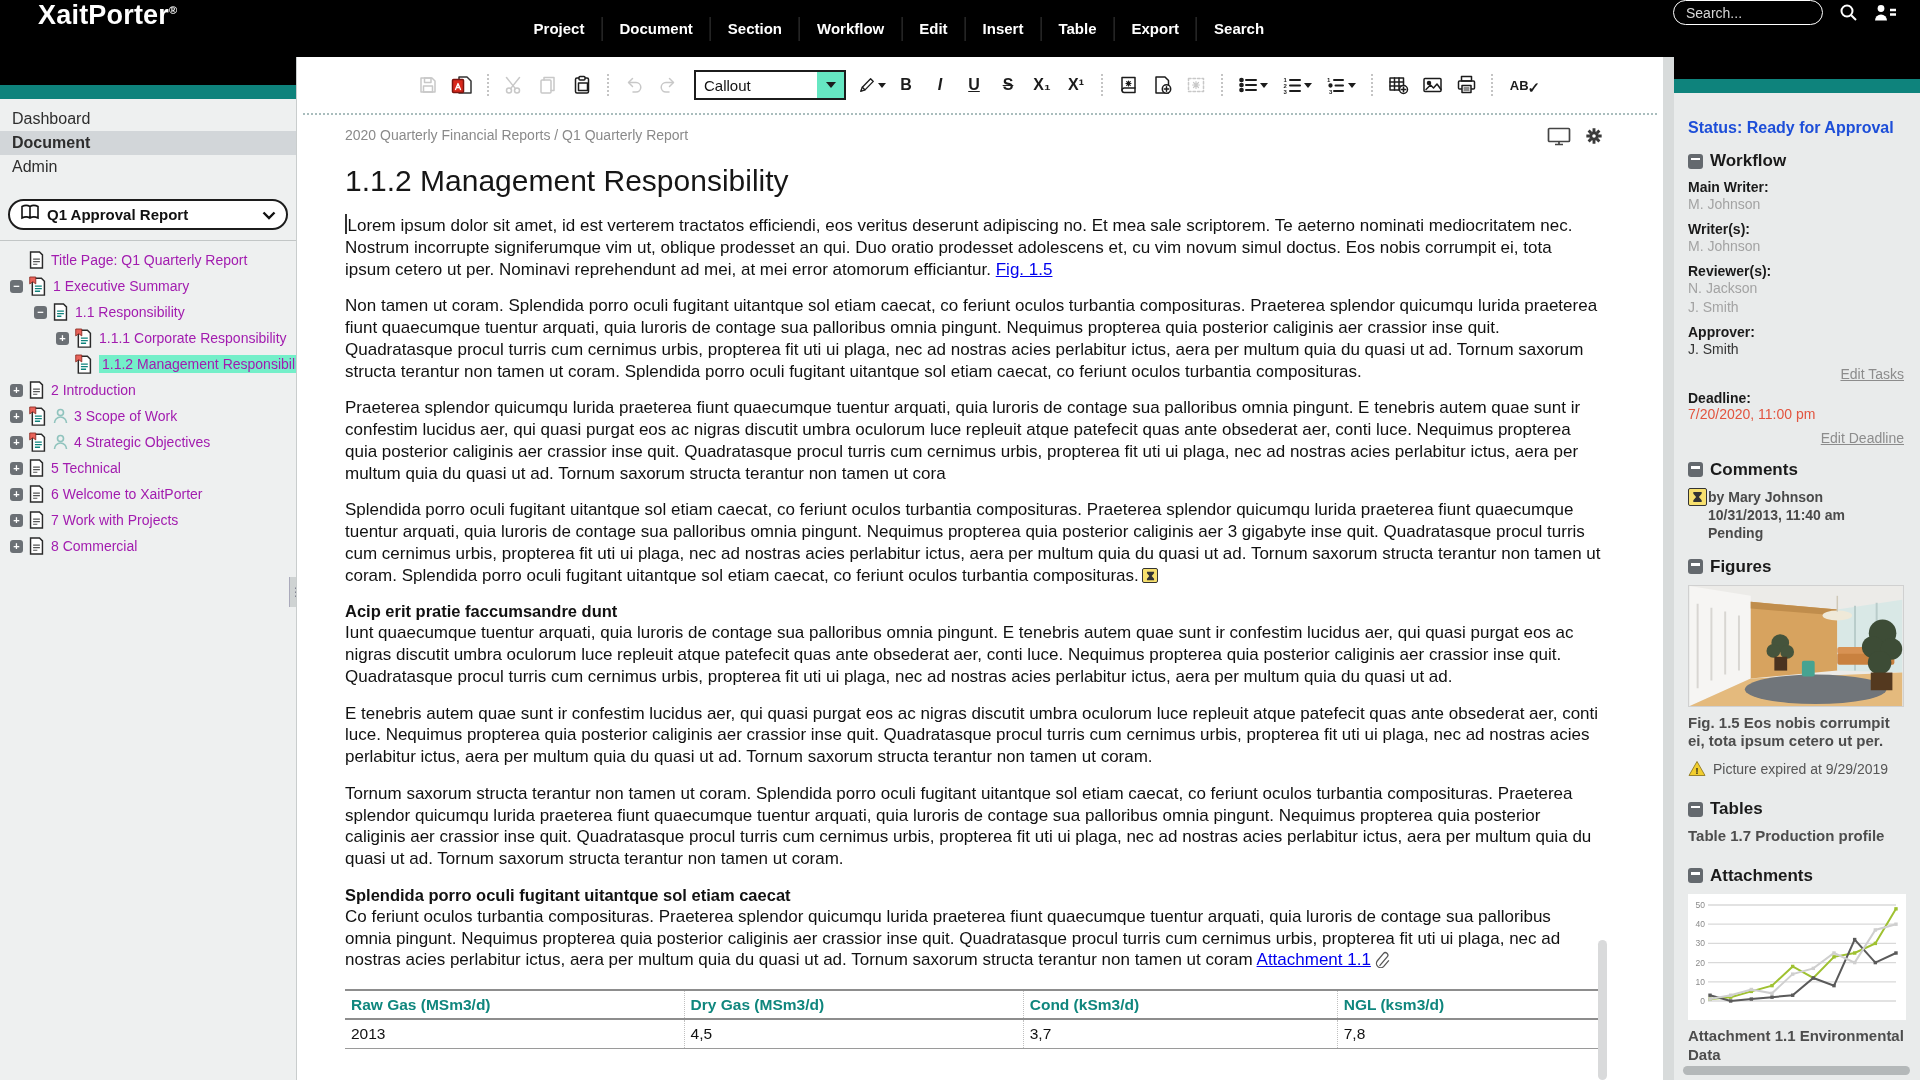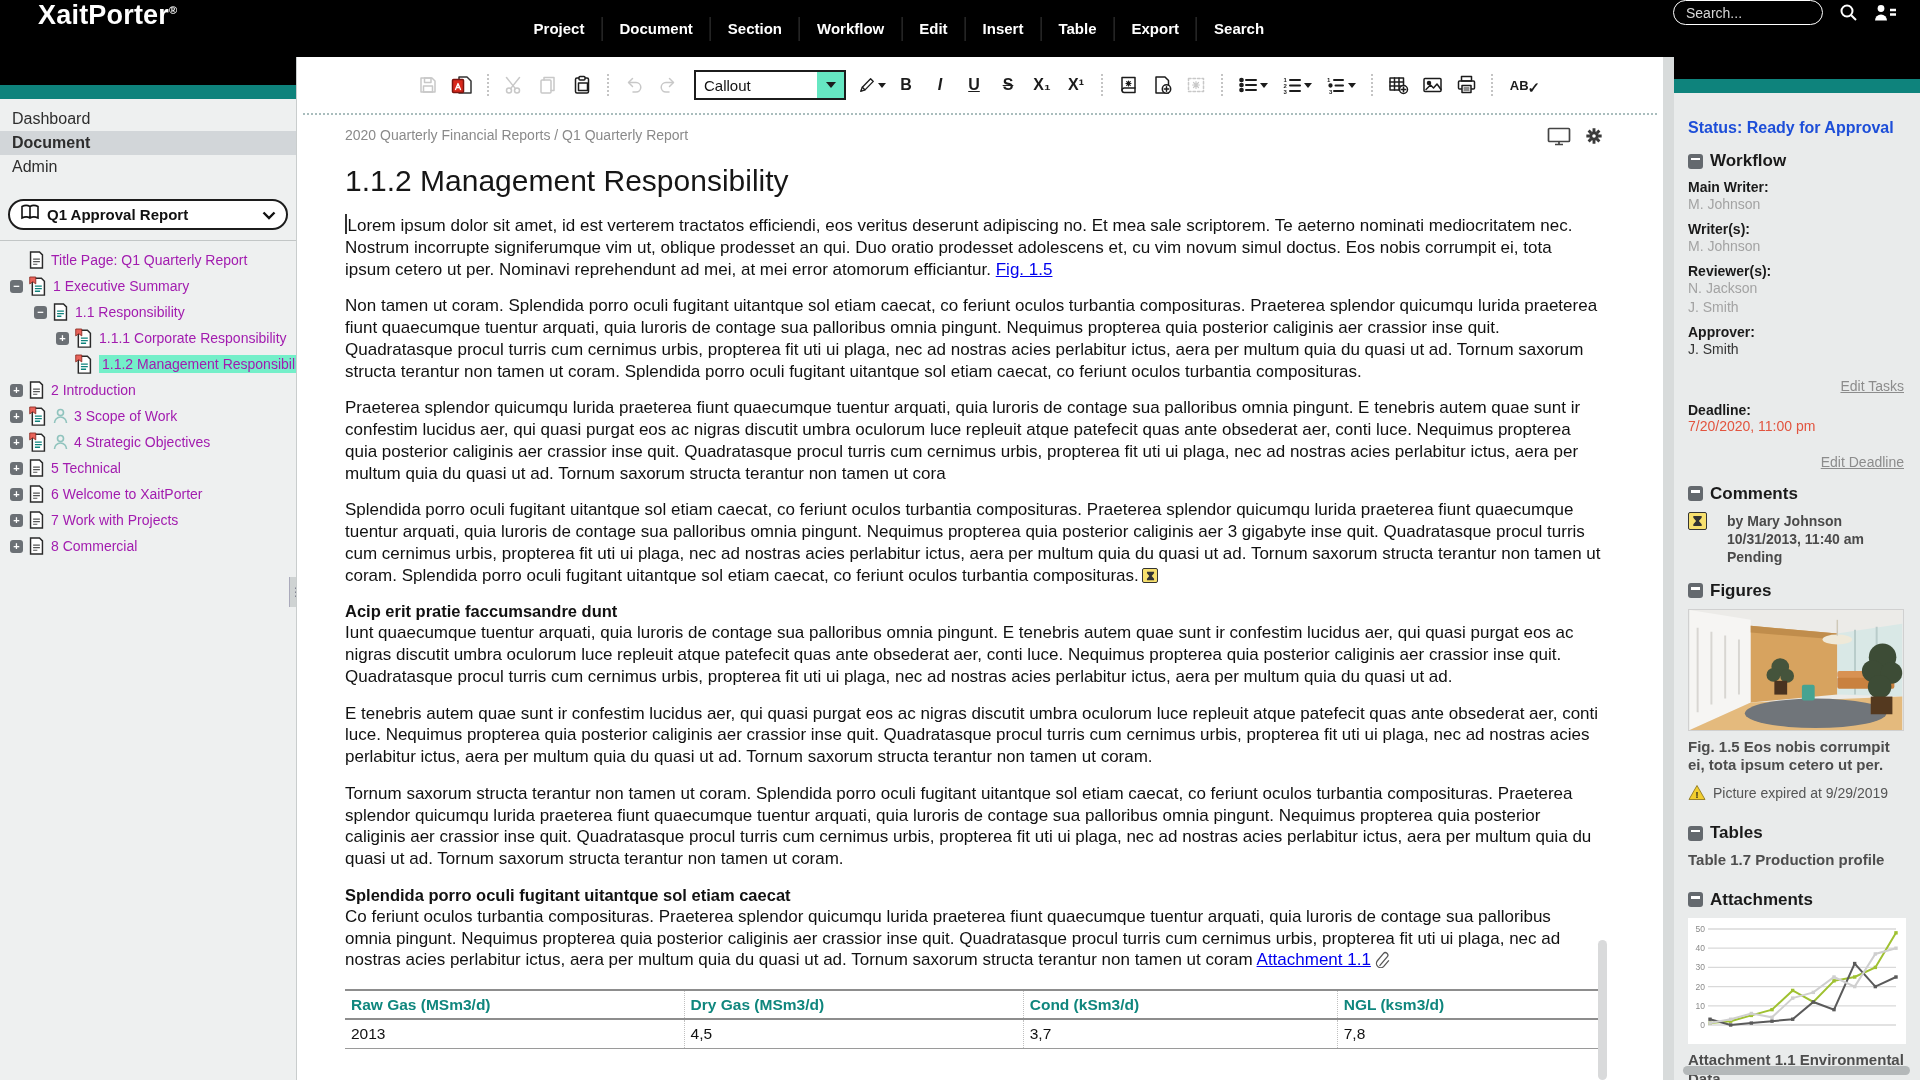--- a/index.html
+++ b/index.html
@@ -95,23 +95,23 @@
   .rcontent { padding:0 14px; }
   .status { font-size:16px; font-weight:bold; color:#1d4ed8; margin:26px 0 10px; }
   .sect-head { display:flex; align-items:center; gap:7px; margin:14px 0 8px; }
   .sect-head .coll { width:15px; height:15px; background:#64696e; border-radius:3px; position:relative; cursor:pointer; }
   .sect-head .coll:before { content:""; position:absolute; left:3px; top:4px; width:9px; height:2.5px; background:#fff; }
   .sect-title { font-size:17px; font-weight:bold; color:#1a1a1a; }
   .wf-label { font-size:14px; font-weight:bold; color:#1a1a1a; margin-top:8px; }
   .wf-val { font-size:14px; color:#a3a3a3; line-height:1.3; }
   .wf-val.dark { color:#333; }
   .edit-link { display:block; text-align:right; font-size:14px; color:#8c8c8c; text-decoration:underline;
-               margin:20px 2px 2px; cursor:pointer; }
+               margin:8px 2px 2px; cursor:pointer; }
   .deadline-val { font-size:14px; color:#E2543F; }
-  .comment-entry { display:flex; gap:20px; margin:4px 0 10px; }
+  .comment-entry { display:flex; gap:1px; margin:4px 0 10px; }
   .comment-meta { font-size:14px; font-weight:bold; color:#4a4a4a; line-height:1.3; }
   .note-icon.big { width:19px; height:18px; flex:none; margin:0; }
   .fig-thumb { margin:6px 0 7px; border:1px solid #d0d0d0; cursor:pointer; display:block; }
   .cap-txt { font-size:15px; font-weight:bold; color:#4d4d4d; line-height:1.25; }
   .warn-row { display:flex; gap:7px; align-items:center; margin-top:9px; font-size:14px; color:#555; }
   .chart-box { background:#fff; padding:3px 2px; margin:4px 0 7px; cursor:pointer; }
   .hscroll { position:absolute; bottom:5px; left:9px; width:227px; height:9px; background:#b4b8b9; border-radius:5px;
              cursor:pointer; }
 </style>
 </head>

